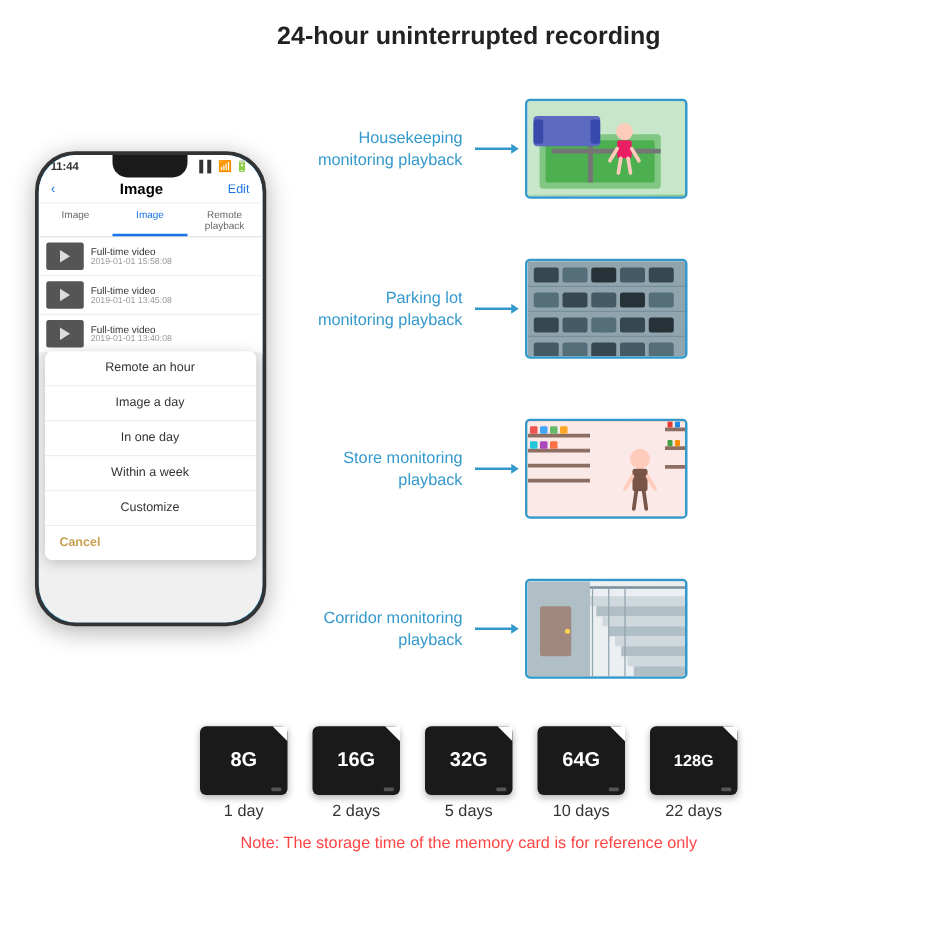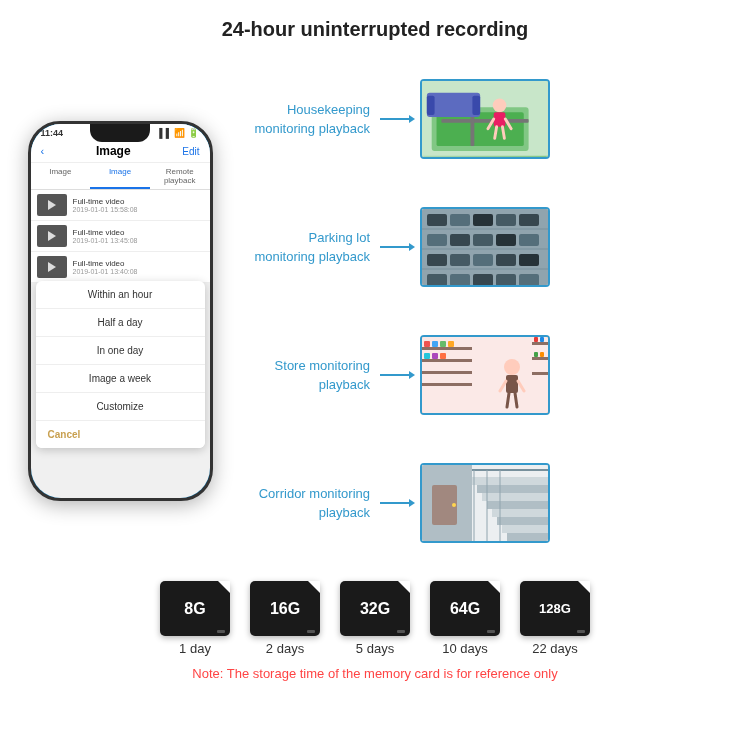--- a/index.html
+++ b/index.html
@@ -396,24 +396,24 @@
           <div class="video-thumb">
               <div class="play-btn"></div>
             </div>
           <div class="video-info">
             <span class="video-title">Full-time video</span>
             <span class="video-date">2019-01-01 13:40:08</span>
           </div>
         </div>
 
         <div class="dropdown-overlay">
-          <div class="dropdown-item">Within an hour</div>
-          <div class="dropdown-item">Half a day</div>
+          <div class="dropdown-item">Remote an hour</div>
+          <div class="dropdown-item">Image a day</div>
           <div class="dropdown-item">In one day</div>
-          <div class="dropdown-item">Image a week</div>
+          <div class="dropdown-item">Within a week</div>
           <div class="dropdown-item">Customize</div>
           <div class="dropdown-cancel">Cancel</div>
         </div>
       </div>
     </div>
   </div>
 
   <div class="monitoring-section">
 
     <div class="monitoring-row">

